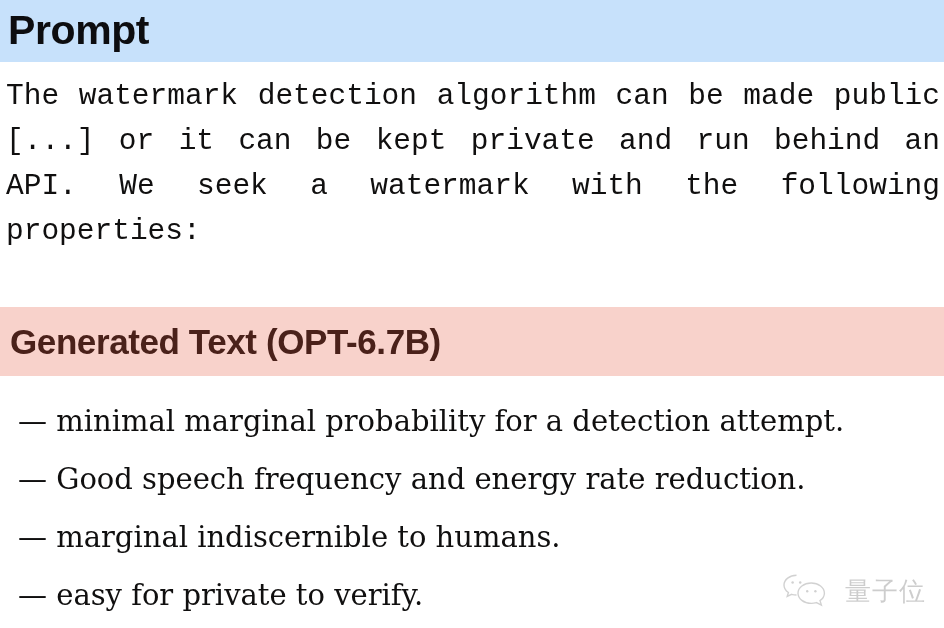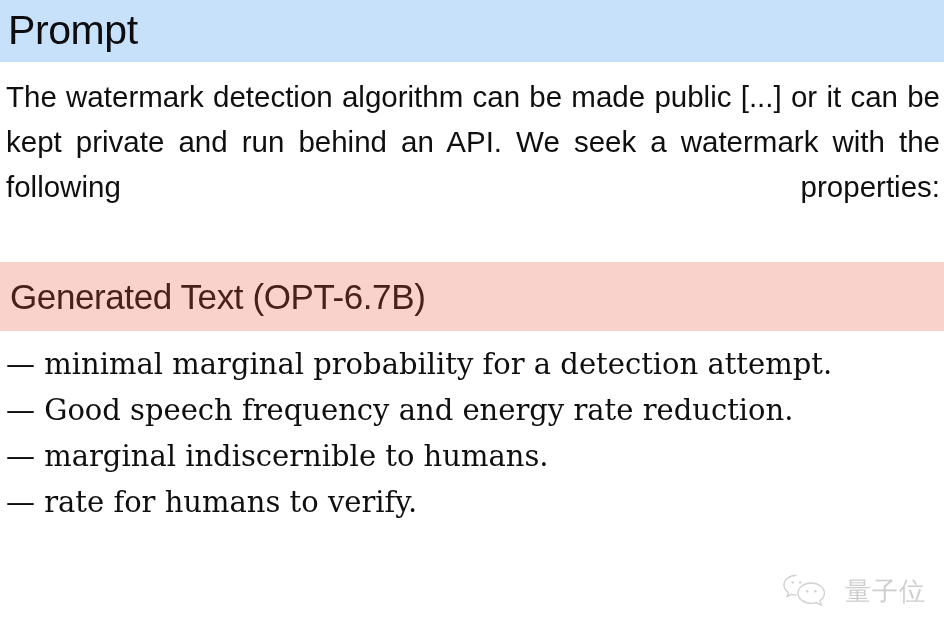--- a/index.html
+++ b/index.html
@@ -40,21 +40,21 @@
 
   .band-generated {
     background: #f8d2cb;
     height: 69px;
     padding: 0 10px;
     margin-top: 8px;
   }
 
   .band-title {
     font-family: "Liberation Sans", sans-serif;
-    font-weight: normal;
+    font-weight: bold;
     letter-spacing: -0.4px;
     line-height: 1;
     white-space: nowrap;
   }
 
   .band-prompt .band-title {
     font-size: 41px;
     color: #0d0d10;
     transform: translateY(-1px);
   }
@@ -66,21 +66,21 @@
   }
 
   
   .body-block {
     box-sizing: border-box;
     padding: 0 4px 0 6px;
     color: #100f0f;
   }
 
   .prompt-body {
-    font-family: Liberation Sans, sans-serif;
+    font-family: Liberation Mono, monospace;
     font-size: 29.5px;
     line-height: 45px;
     text-align: justify;
     text-justify: inter-word;
     padding-top: 12px;
     letter-spacing: 0px;
     word-spacing: 0px;
   }
   .prompt-body p {
     margin: 0;
@@ -93,21 +93,21 @@
   }
 
   .generated-body {
     font-family: "DejaVu Serif", "Liberation Serif", serif;
     font-size: 29px;
     line-height: 46px;
     text-align: left;
     padding-top: 10px;
   }
   .generated-body .gen-line {
-    margin: 0;
+    margin: 12px;
     white-space: nowrap;
   }
   .generated-body .gen-line.wrap {
     white-space: normal;
   }
 
   
   .watermark {
     position: absolute;
     right: 18px;
@@ -148,21 +148,21 @@
   </div>
 
   <div class="band band-generated">
     <span class="band-title">Generated Text (OPT-6.7B)</span>
   </div>
 
   <div class="body-block generated-body">
     <p class="gen-line wrap">— minimal marginal probability for a detection attempt.</p>
     <p class="gen-line wrap">— Good speech frequency and energy rate reduction.</p>
     <p class="gen-line">— marginal indiscernible to humans.</p>
-    <p class="gen-line">— rate for humans to verify.</p>
+    <p class="gen-line">— easy for private to verify.</p>
   </div>
 
   <div class="watermark">
     <span>
       <svg class="watermark-icon" viewBox="0 0 52 38" xmlns="http://www.w3.org/2000/svg">
         <g fill="none" stroke="#6b6b6b" stroke-width="1.4">
           <path d="M15.5 3.2C8.6 3.2 3.0 7.6 3.0 13.0c0 3.0 1.7 5.7 4.4 7.5l-1.2 4.0 4.4-2.2c1.5 .45 3.1 .7 4.9 .7"></path>
           <circle cx="11.6" cy="10.6" r="1.25" fill="#6b6b6b" stroke="none"></circle>
           <circle cx="19.2" cy="10.6" r="1.25" fill="#6b6b6b" stroke="none"></circle>
           <path d="M30.2 11.0c-7.3 0-13.2 4.6-13.2 10.2 0 5.6 5.9 10.2 13.2 10.2 1.8 0 3.6-.3 5.2-.8l5.0 2.5-1.4-4.5c2.7-1.9 4.4-4.6 4.4-7.4 0-5.6-5.9-10.2-13.2-10.2z"></path>

